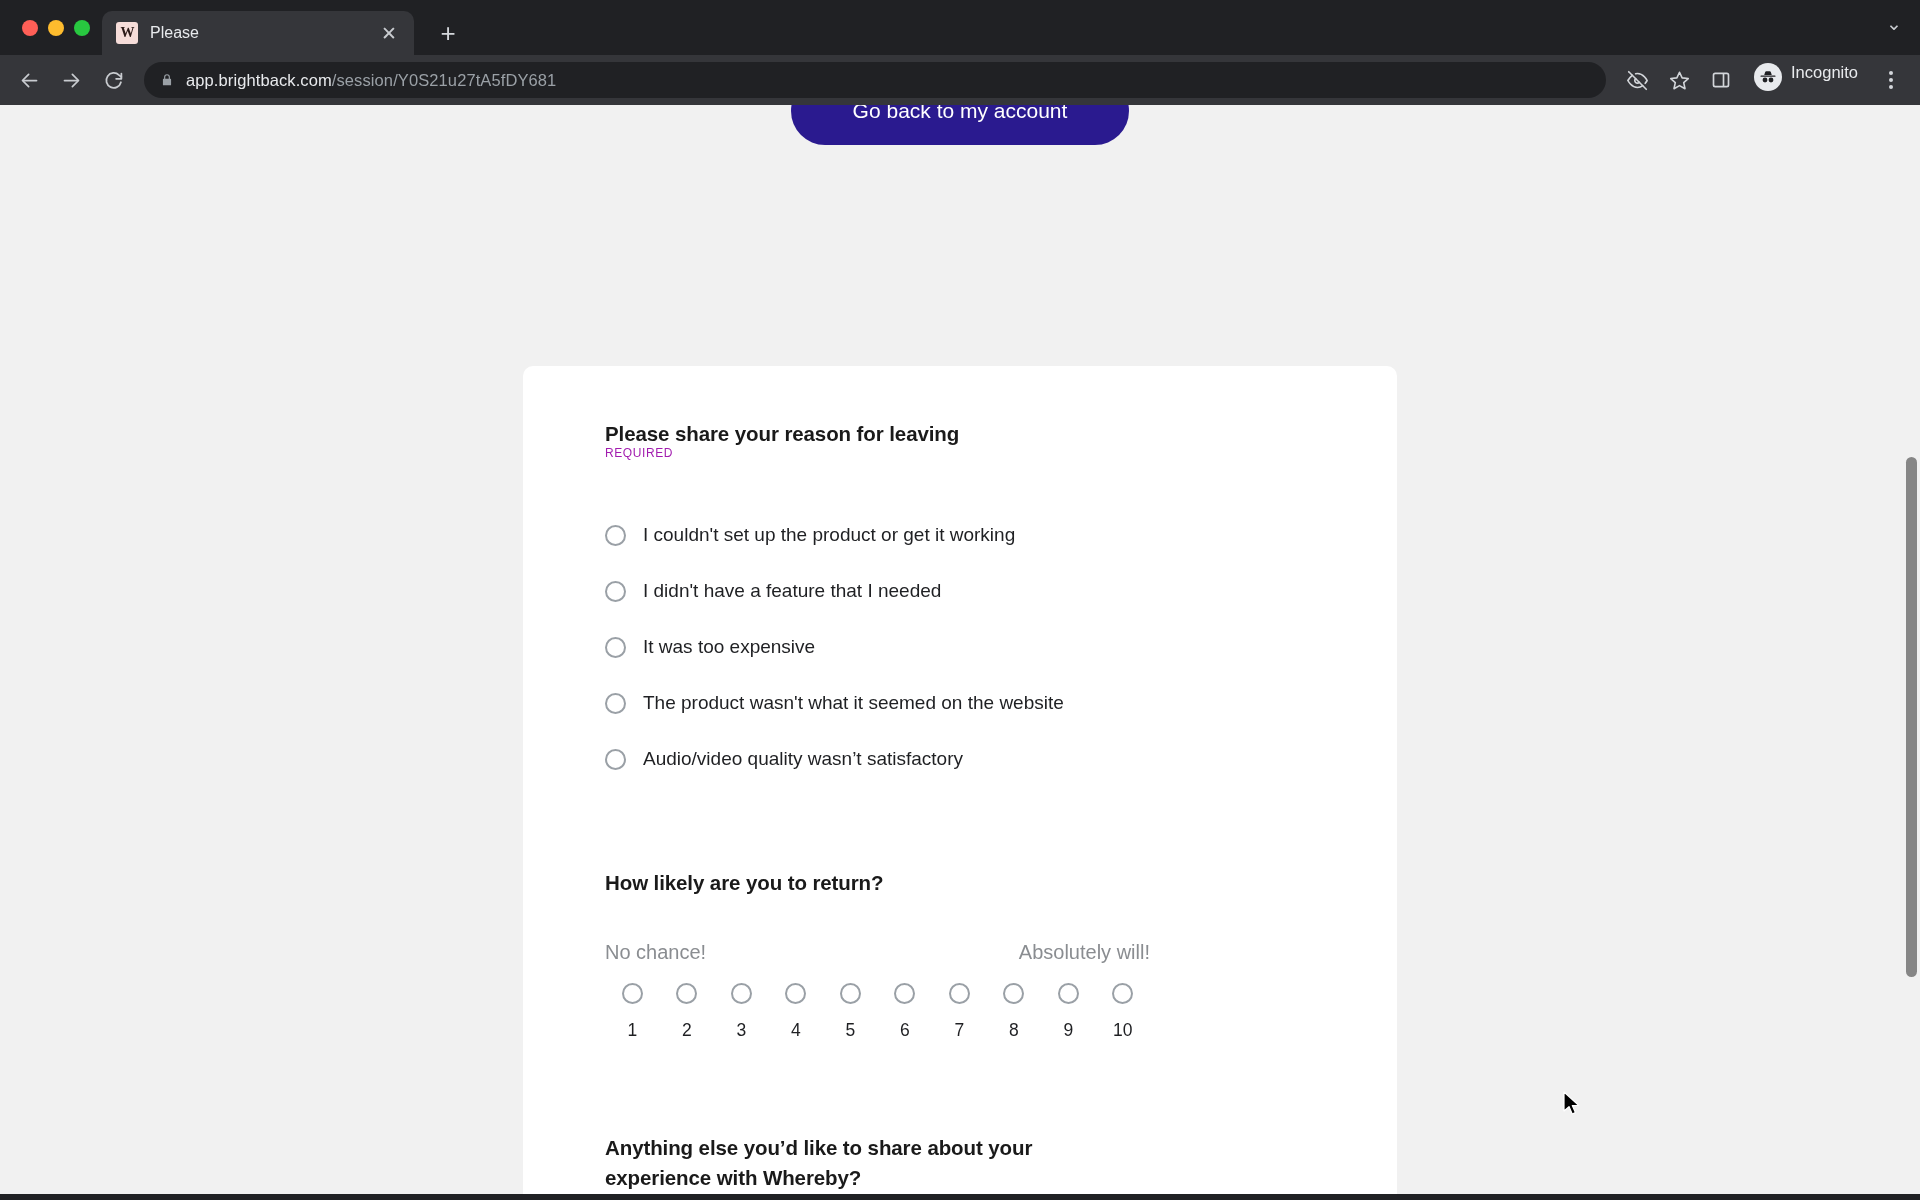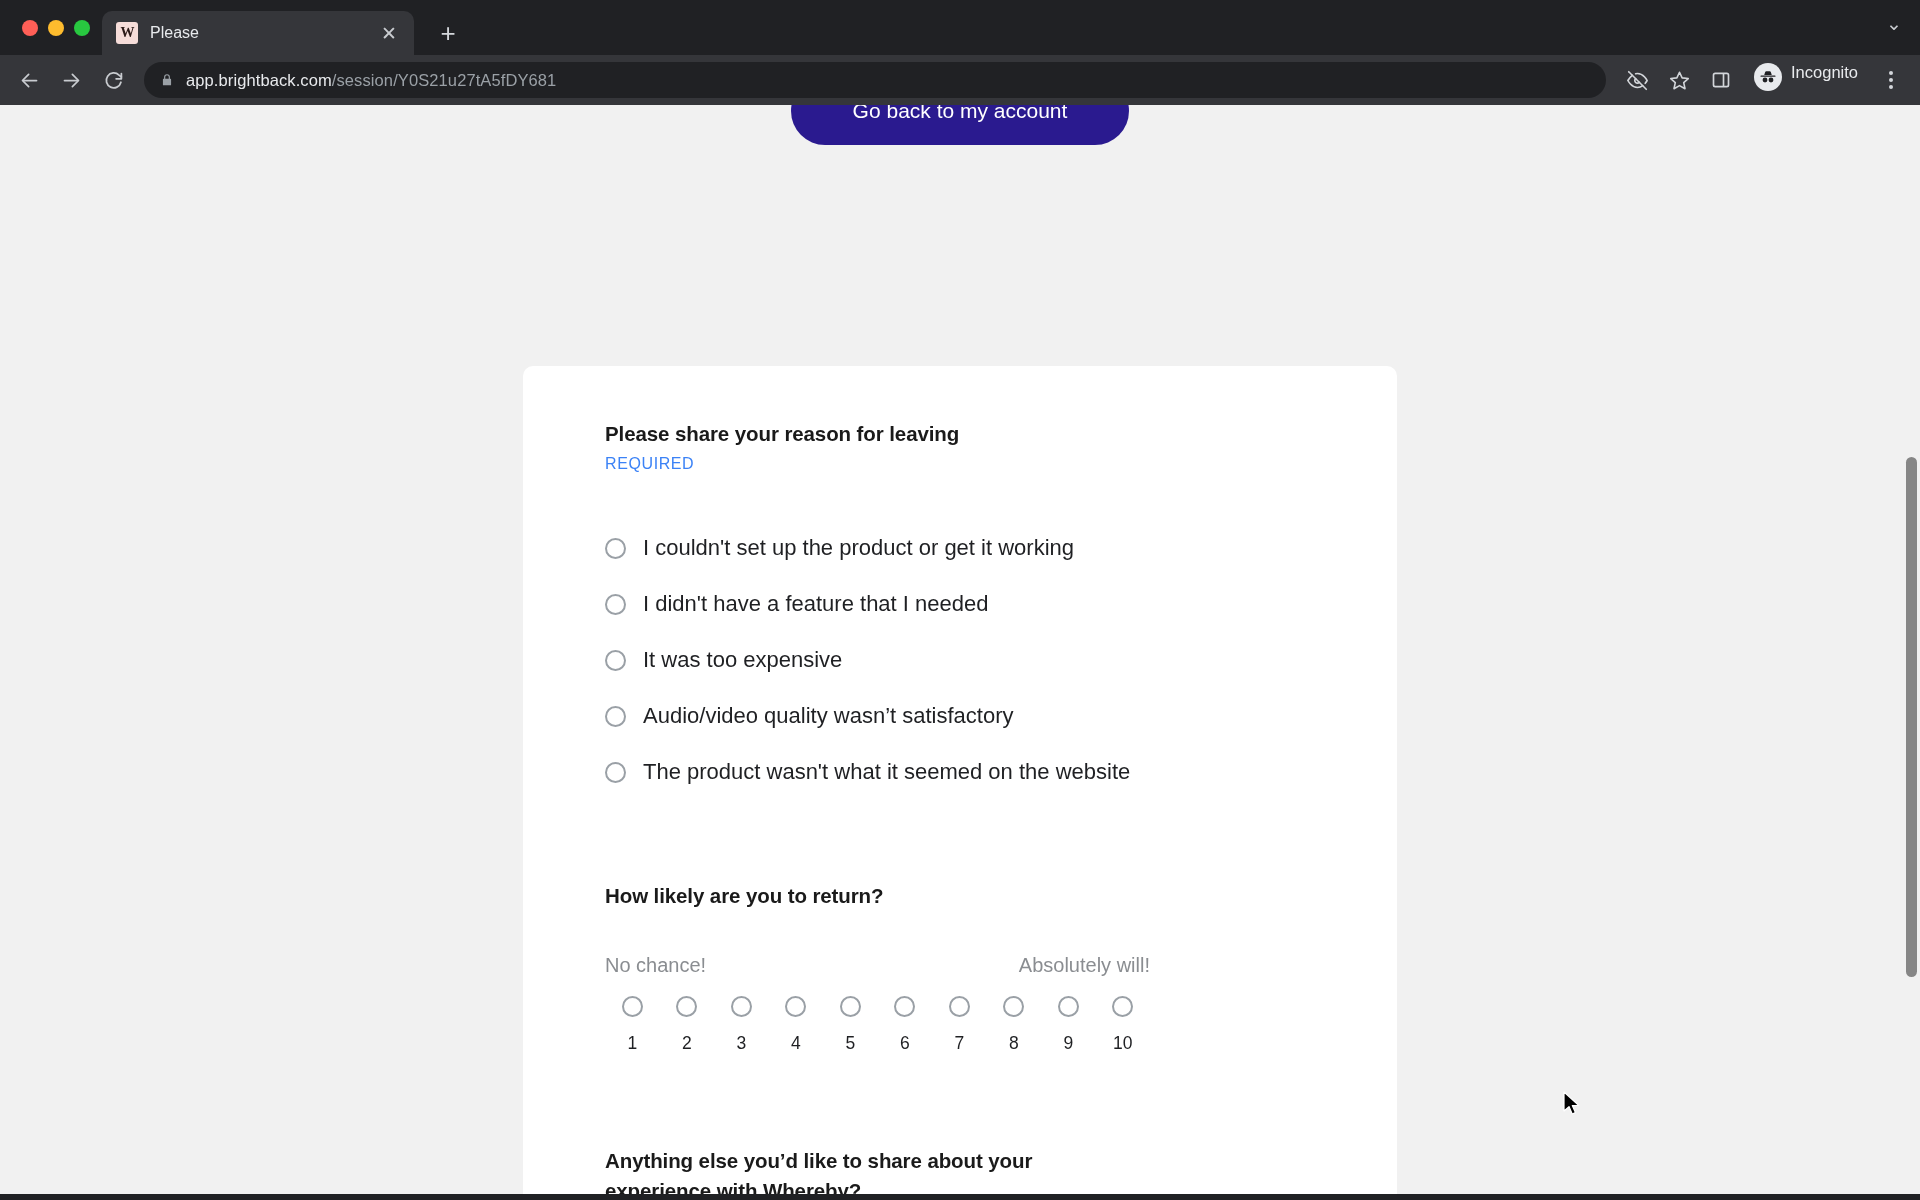--- a/index.html
+++ b/index.html
@@ -189,42 +189,41 @@
     padding: 56px 82px 0 82px;
   }
 
   .sec-title {
     font-size: 20.5px;
     font-weight: bold;
     color: #1a1a1a;
     letter-spacing: -0.1px;
   }
   .sec-required {
-    font-size: 16px;
-    color: #3b82f6;
+    font-size: 12px;
+    color: #a21caf;
     letter-spacing: 0.6px;
-    margin-top: 9px;
   }
 
   .options { margin-top: 47px; }
   .option {
     display: flex;
     align-items: center;
     gap: 17px;
     height: 56px;
   }
   .radio {
     width: 21px; height: 21px;
     border: 2px solid #9aa0a6;
     border-radius: 50%;
     flex: 0 0 auto;
     background: #fff;
   }
   .option-label {
-    font-size: 22px;
+    font-size: 19px;
     color: #1f2023;
     white-space: nowrap;
   }
 
   .nps-section { margin-top: 84px; }
   .nps-endpoints {
     display: flex;
     justify-content: space-between;
     margin-top: 46px;
     width: 545px;
@@ -400,25 +399,25 @@
           <div class="option">
             <span class="radio"></span>
             <span class="option-label">I didn't have a feature that I needed</span>
           </div>
           <div class="option">
             <span class="radio"></span>
             <span class="option-label">It was too expensive</span>
           </div>
           <div class="option">
             <span class="radio"></span>
-            <span class="option-label">Audio/video quality wasn’t satisfactory</span>
+            <span class="option-label">The product wasn't what it seemed on the website</span>
           </div>
           <div class="option">
             <span class="radio"></span>
-            <span class="option-label">The product wasn't what it seemed on the website</span>
+            <span class="option-label">Audio/video quality wasn’t satisfactory</span>
           </div>
         </div>
       </div>
 
       <div class="nps-section">
         <div class="sec-title">How likely are you to return?</div>
 
         <div class="nps-endpoints">
           <span>No chance!</span>
           <span>Absolutely will!</span>

